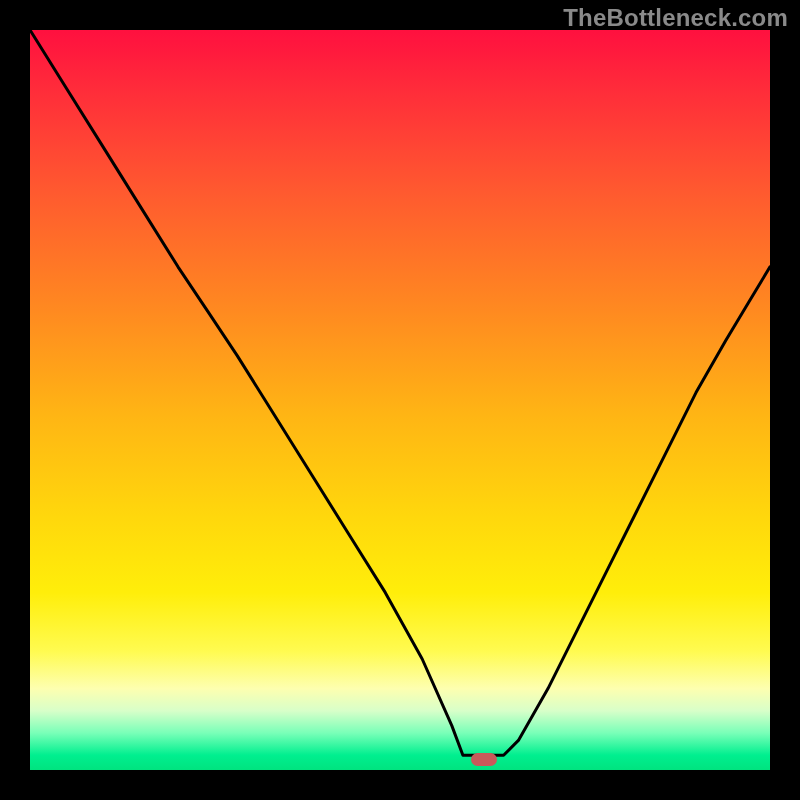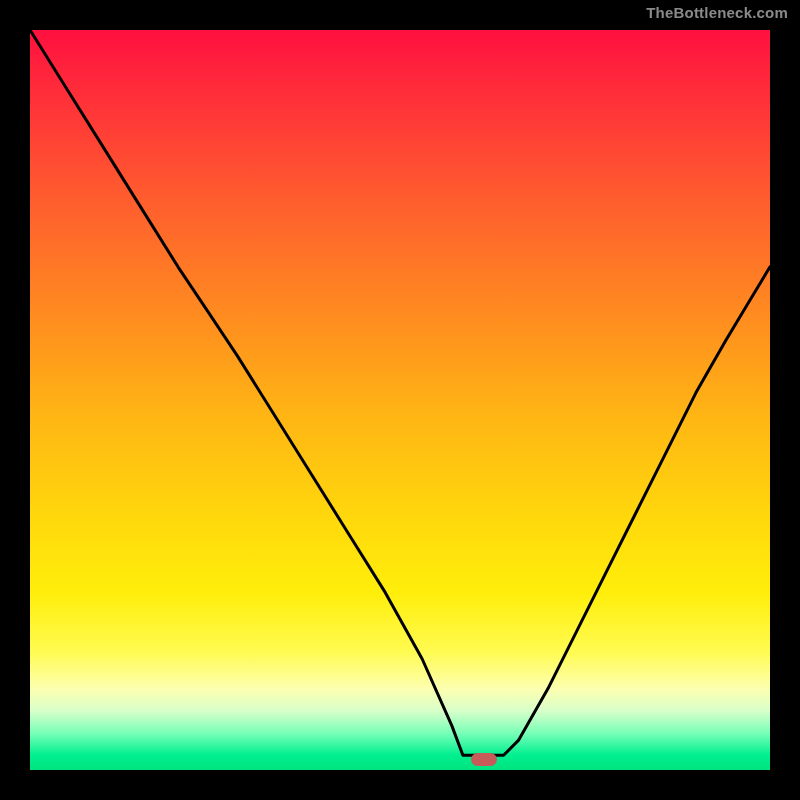--- a/index.html
+++ b/index.html
@@ -53,21 +53,21 @@
     width: 26px;
     height: 13px;
     border-radius: 7px;
     background: #c85a5a;
   }
   .watermark {
     position: absolute;
     top: 4px;
     right: 12px;
     font-family: Arial, Helvetica, sans-serif;
-    font-size: 15px;
+    font-size: 24px;
     font-weight: 600;
     color: #8a8a8a;
     letter-spacing: 0.2px;
     user-select: none;
     text-align: center;
   }
 </style>
 </head>
 <body>
 

